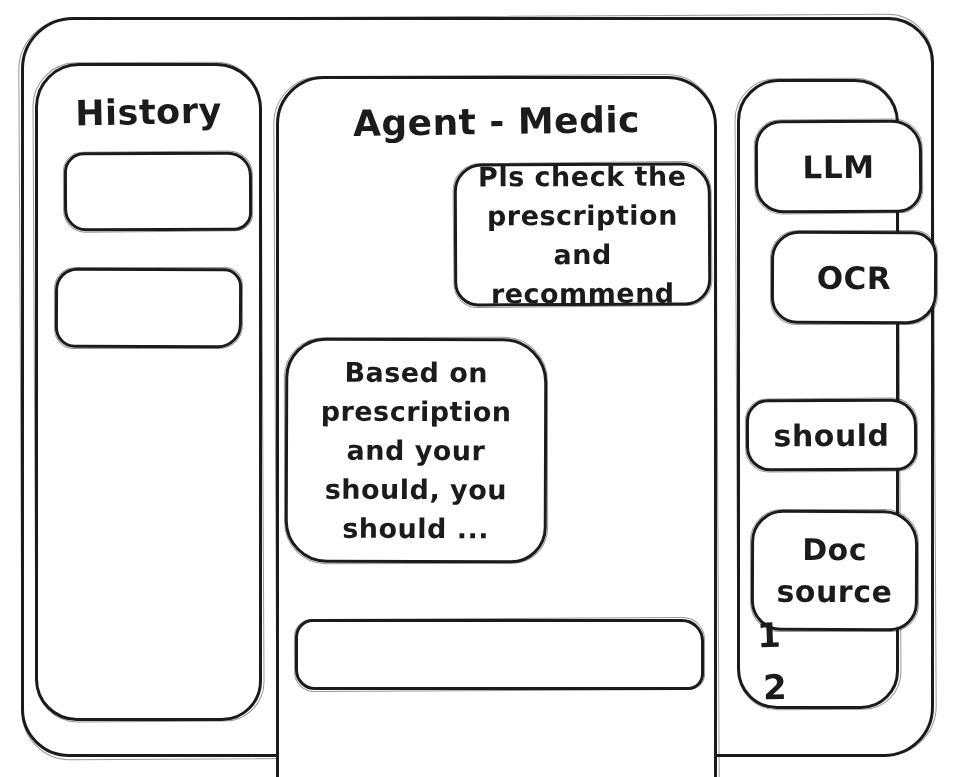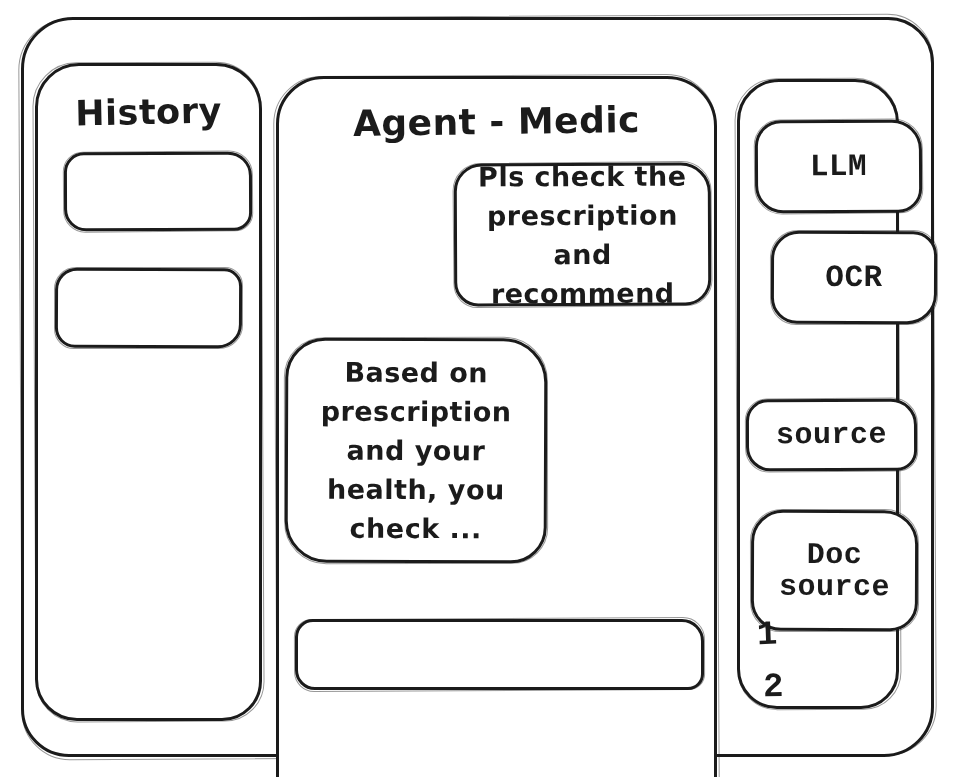--- a/index.html
+++ b/index.html
@@ -99,21 +99,20 @@
     width: 100%; height: 100%;
     border: none; outline: none; background: transparent;
     font: bold 26px "DejaVu Sans", "Liberation Sans", sans-serif;
     color: #1b1b1b; padding: 0 20px;
   }
 
   
   .tools-panel {
     left: 737px; top: 79px; width: 162px; height: 630px;
     border-radius: 42px 44px 38px 40px;
-    font-family: Liberation Mono, monospace;
   }
   .tool-btn {
     display: flex; align-items: center; justify-content: center;
     text-align: center;
     font-size: 31px;
     cursor: default;
   }
   .btn-llm {
     left: 15px; top: 38px; width: 167px; height: 93px;
     border-radius: 26px 30px 24px 28px;
@@ -127,21 +126,21 @@
   }
   .btn-params {
     left: 6px; top: 317px; width: 171px; height: 72px;
     border-radius: 22px 26px 20px 24px;
     font-size: 30px;
     transform: rotate(-0.2deg);
   }
   .btn-doc {
     left: 11px; top: 428px; width: 167px; height: 121px;
     border-radius: 32px 34px 28px 30px;
-    font-size: 30px; line-height: 32px;
+    font-size: 30px; line-height: 42px;
     transform: rotate(0.2deg);
   }
   .doc-num {
     position: absolute;
     font-size: 34px;
     line-height: 40px;
   }
   .doc-num-1 { left: 17px; top: 533px; transform: rotate(-2deg); }
   .doc-num-2 { left: 23px; top: 585px; transform: rotate(-1deg); }
 </style>
@@ -160,36 +159,36 @@
     <div class="sk history-item-2">
       <span></span>
     </div>
   </div>
 
   <div class="sk chat-panel">
     <div class="hand chat-title">Agent - Medic</div>
 
     <div class="sk hand bubble user-bubble">Pls check the prescription and recommend</div>
 
-    <div class="sk hand bubble agent-bubble">Based on prescription and your health, you check ...</div>
+    <div class="sk hand bubble agent-bubble">Based on prescription and your should, you should ...</div>
 
     <div class="sk chat-input">
       <input type="text" placeholder="" value="" style="">
     </div>
   </div>
 
   <div class="sk tools-panel">
     <div class="sk hand tool-btn btn-llm">
       <span>LLM</span>
     </div>
     <div class="sk hand tool-btn btn-ocr">
       <span>OCR</span>
     </div>
     <div class="sk hand tool-btn btn-params">
-      <span>source</span>
+      <span>should</span>
     </div>
     <div class="sk hand tool-btn btn-doc">
       <span>Doc source</span>
     </div>
     <div class="hand doc-num doc-num-1">1</div>
     <div class="hand doc-num doc-num-2">2</div>
   </div>
 
 </div>
 

